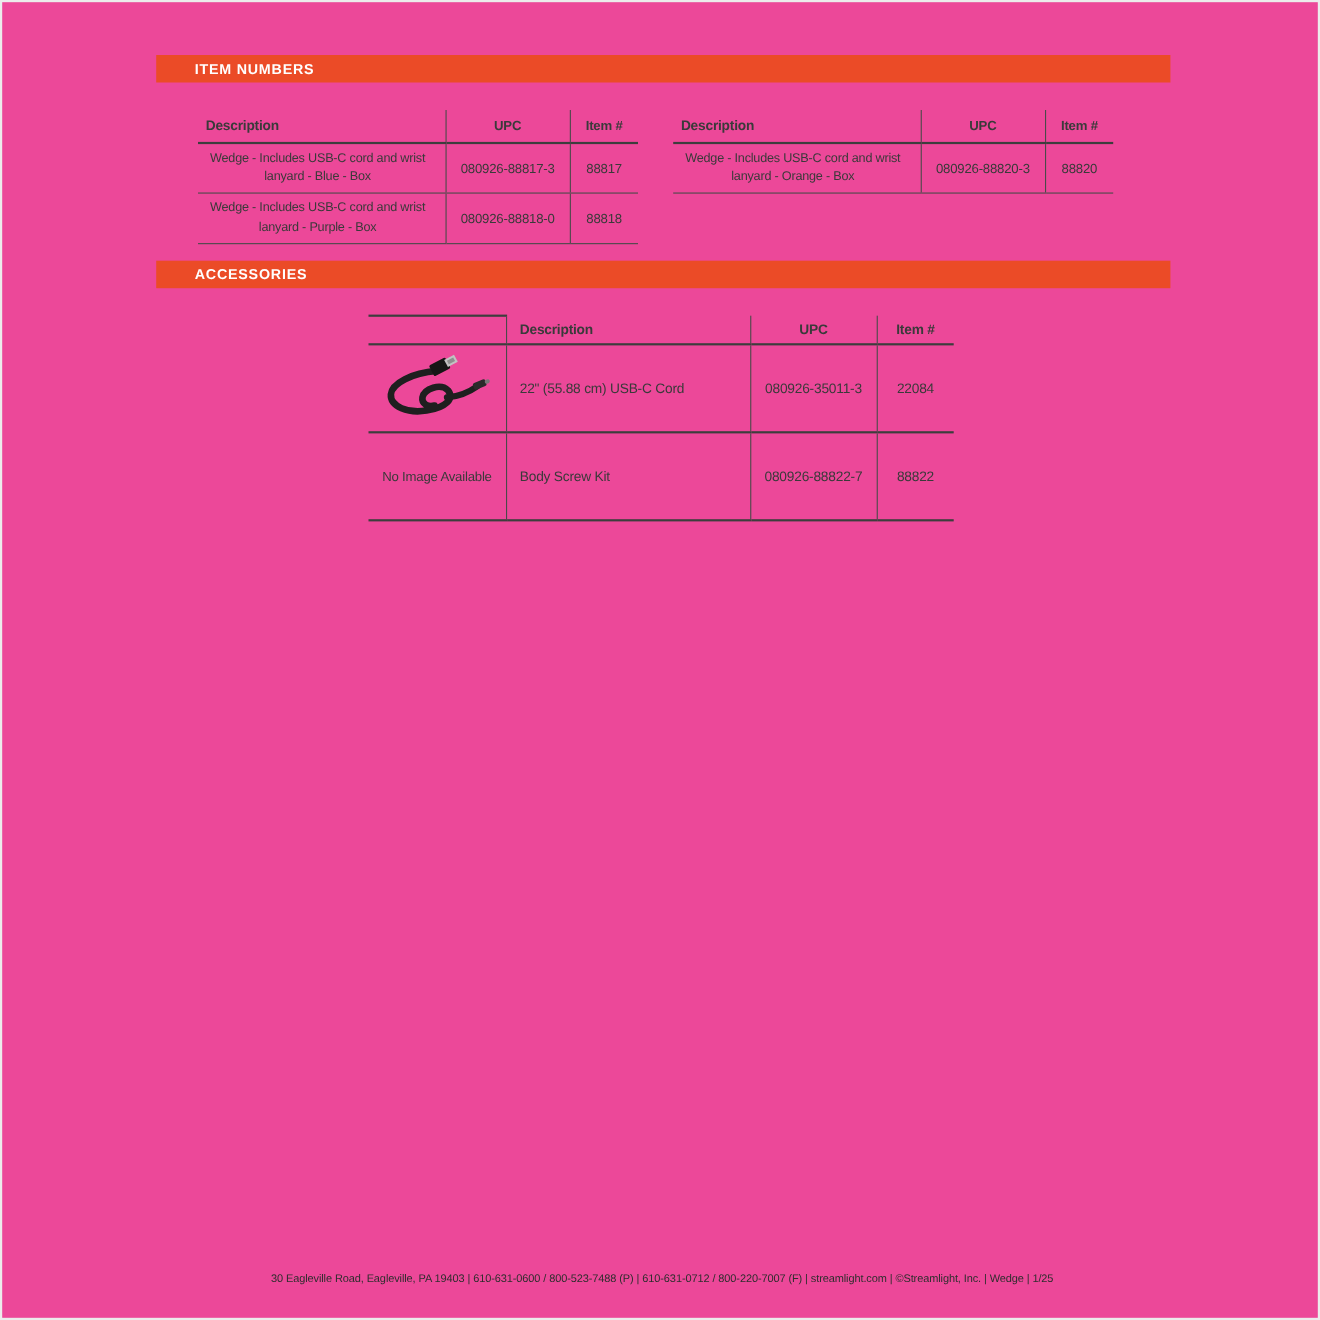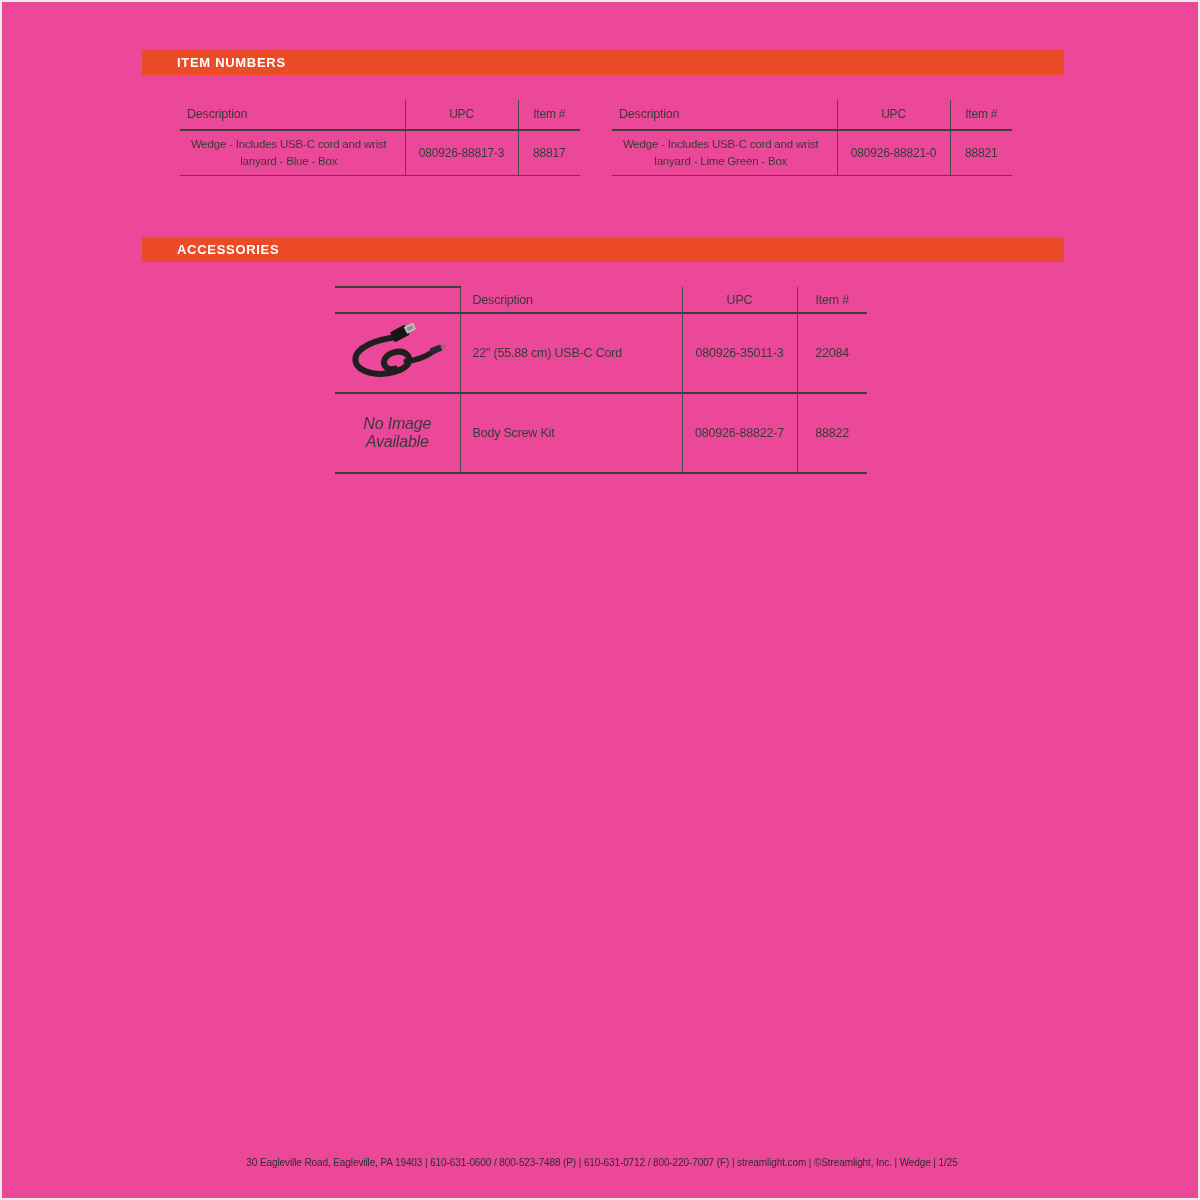--- a/index.html
+++ b/index.html
@@ -18,21 +18,21 @@
   .section-bar {
     position:absolute; left:140px; width:922px; height:25px;
     color:#ffffff; font-size:13px; font-weight:bold;
     line-height:26px; padding-left:35px; letter-spacing:0.7px;
   }
   #bar-item-numbers { top:48px; }
   #bar-accessories  { top:235px; }
 
   
   table { border-collapse:collapse; color:#3a3a3a; }
-  th { font-weight:normal; }
+  th { font-weight:bold; }
 
   
   .itemtbl {
     position:absolute; top:98px; width:400px; table-layout:fixed;
   }
   #tbl-left  { left:178px; }
   #tbl-right { left:610px; }
   .itemtbl th {
     font-size:12.5px; height:24px;
     border-bottom:2px solid #3d3d3d;
@@ -58,21 +58,21 @@
   .acctbl th.c-img  { border-top:2px solid #3d3d3d; }
   .acctbl th.c-desc { text-align:left; padding-left:12px; }
   .acctbl td {
     height:80px; font-size:12.5px; letter-spacing:-0.2px;
     border-bottom:2px solid #3d3d3d; vertical-align:middle;
   }
   .acctbl .c-img  { width:125px; text-align:center; }
   .acctbl .c-desc { width:222px; text-align:left; padding-left:12px; border-left:1px solid #4a4a4a; }
   .acctbl .c-upc  { width:115px; text-align:center; border-left:1px solid #4a4a4a; }
   .acctbl .c-item { width:70px;  text-align:center; border-left:1px solid #4a4a4a; }
-  .no-image { font-style:italic; font-size:16px; color:#3a3a3a; }
+  .no-image { font-size:12px; color:#3a3a3a; }
   .photo { display:inline-block; line-height:0; }
 
   
   .footer {
     position:absolute; left:0; top:1155px; width:1200px;
     text-align:center; font-size:10px; color:#2e2e2e;
     letter-spacing:-0.1px;
   }
 </style>
 </head>
@@ -87,34 +87,39 @@
         <tr>
       <th class="c-desc">Description</th>
       <th class="c-upc">UPC</th>
       <th class="c-item">Item #</th>
     </tr>
     <tr>
       <td class="c-desc">Wedge - Includes USB-C cord and wrist lanyard - Blue - Box</td>
       <td class="c-upc">080926-88817-3</td>
       <td class="c-item">88817</td>
     </tr>
+    <tr>
+      <td class="c-desc">Wedge - Includes USB-C cord and wrist lanyard - Purple - Box</td>
+      <td class="c-upc">080926-88818-0</td>
+      <td class="c-item">88818</td>
+    </tr>
   </tbody>
     </table>
 
   <table class="itemtbl" id="tbl-right">
     <tbody>
         <tr>
       <th class="c-desc">Description</th>
       <th class="c-upc">UPC</th>
       <th class="c-item">Item #</th>
     </tr>
     <tr>
-      <td class="c-desc">Wedge - Includes USB-C cord and wrist lanyard - Lime Green - Box</td>
-      <td class="c-upc">080926-88821-0</td>
-      <td class="c-item">88821</td>
+      <td class="c-desc">Wedge - Includes USB-C cord and wrist lanyard - Orange - Box</td>
+      <td class="c-upc">080926-88820-3</td>
+      <td class="c-item">88820</td>
     </tr>
   </tbody>
     </table>
 
   <div class="section-bar" id="bar-accessories" style="background: rgb(235, 75, 39);">ACCESSORIES</div>
 
   <table class="acctbl">
     <tbody>
         <tr>
       <th class="c-img"></th>

